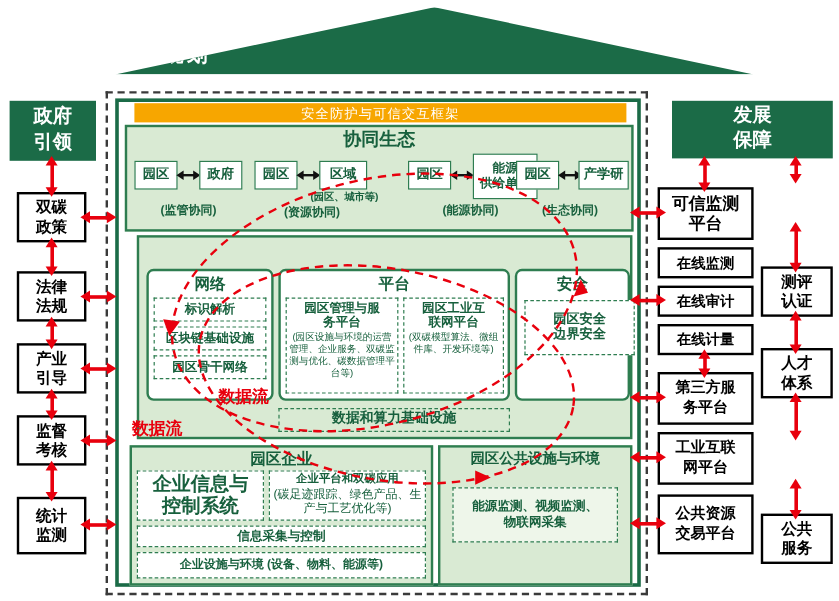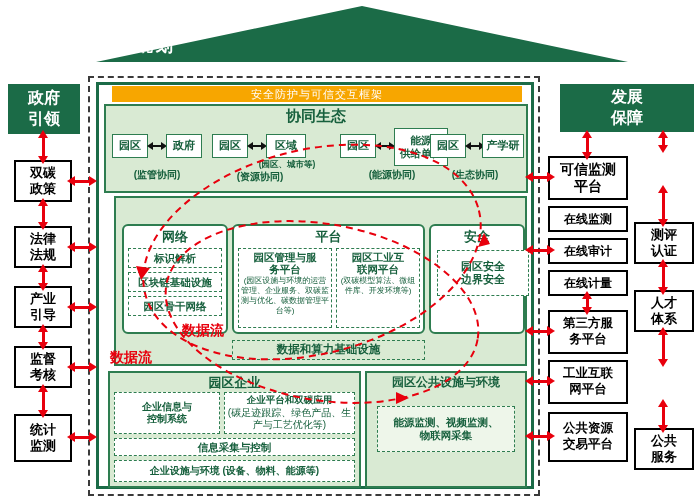--- a/index.html
+++ b/index.html
@@ -181,21 +181,21 @@
 
   <div class="colbox" style="left:429px;top:224px;width:96px;height:110px"></div>
   <div class="ptitle" style="left:429px;top:228px;width:96px;font-size:13px">安全</div>
   <div class="dashcell" style="left:437px;top:250px;width:92px;height:46px;font-size:11px">园区安全
 边界安全</div>
 
   <div class="dashcell" style="left:232px;top:340px;width:193px;height:20px;font-size:11.5px;background:var(--lg)">数据和算力基础设施</div>
 
   <div class="panel" style="left:108px;top:371px;width:253px;height:117px"></div>
   <div class="ptitle" style="left:108px;top:374px;width:253px;font-size:13px">园区企业</div>
-  <div class="dashcell" style="left:114px;top:392px;width:106px;height:42px;font-size:10px">企业信息与
+  <div class="dashcell" style="left:114px;top:392px;width:106px;height:42px;font-size:16px">企业信息与
 控制系统</div>
   <div class="card" style="left:224px;top:392px;width:131px;height:42px">
     <div class="nm" style="font-size:9.5px">企业平台和双碳应用</div>
     <div class="ds" style="font-size:10px">(碳足迹跟踪、绿色产品、生产与工艺优化等)</div>
   </div>
   <div class="dashcell" style="left:114px;top:438px;width:241px;height:18px;font-size:10.5px">信息采集与控制</div>
   <div class="dashcell" style="left:114px;top:460px;width:241px;height:22px;font-size:10px">企业设施与环境 (设备、物料、能源等)</div>
 
   <div class="panel" style="left:365px;top:371px;width:162px;height:117px"></div>
   <div class="ptitle" style="left:365px;top:374px;width:162px;font-size:12px">园区公共设施与环境</div>

